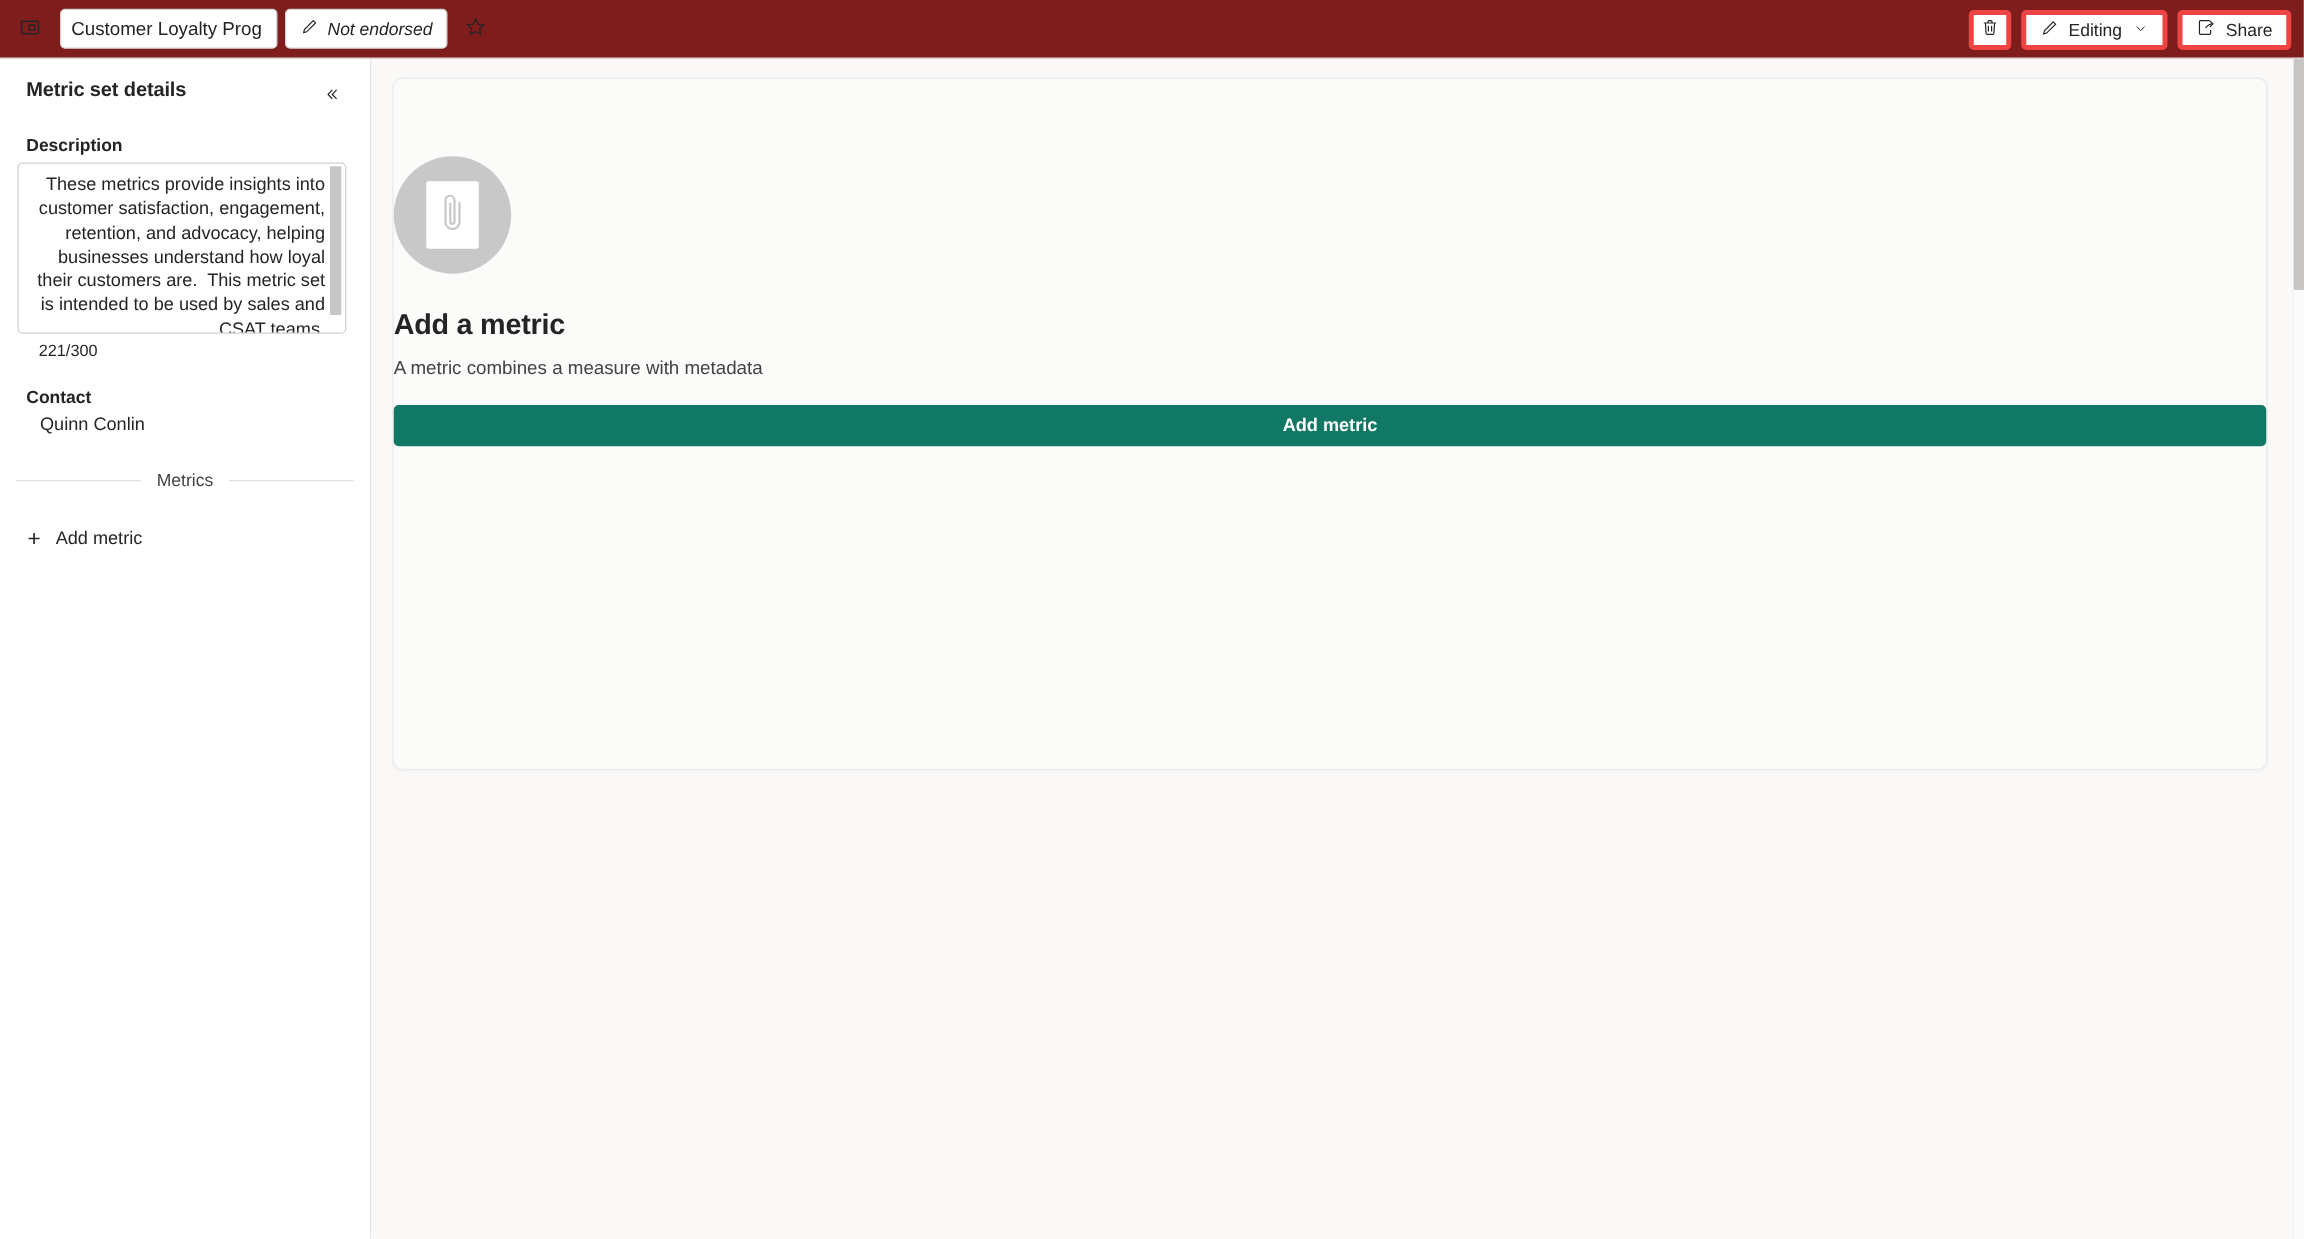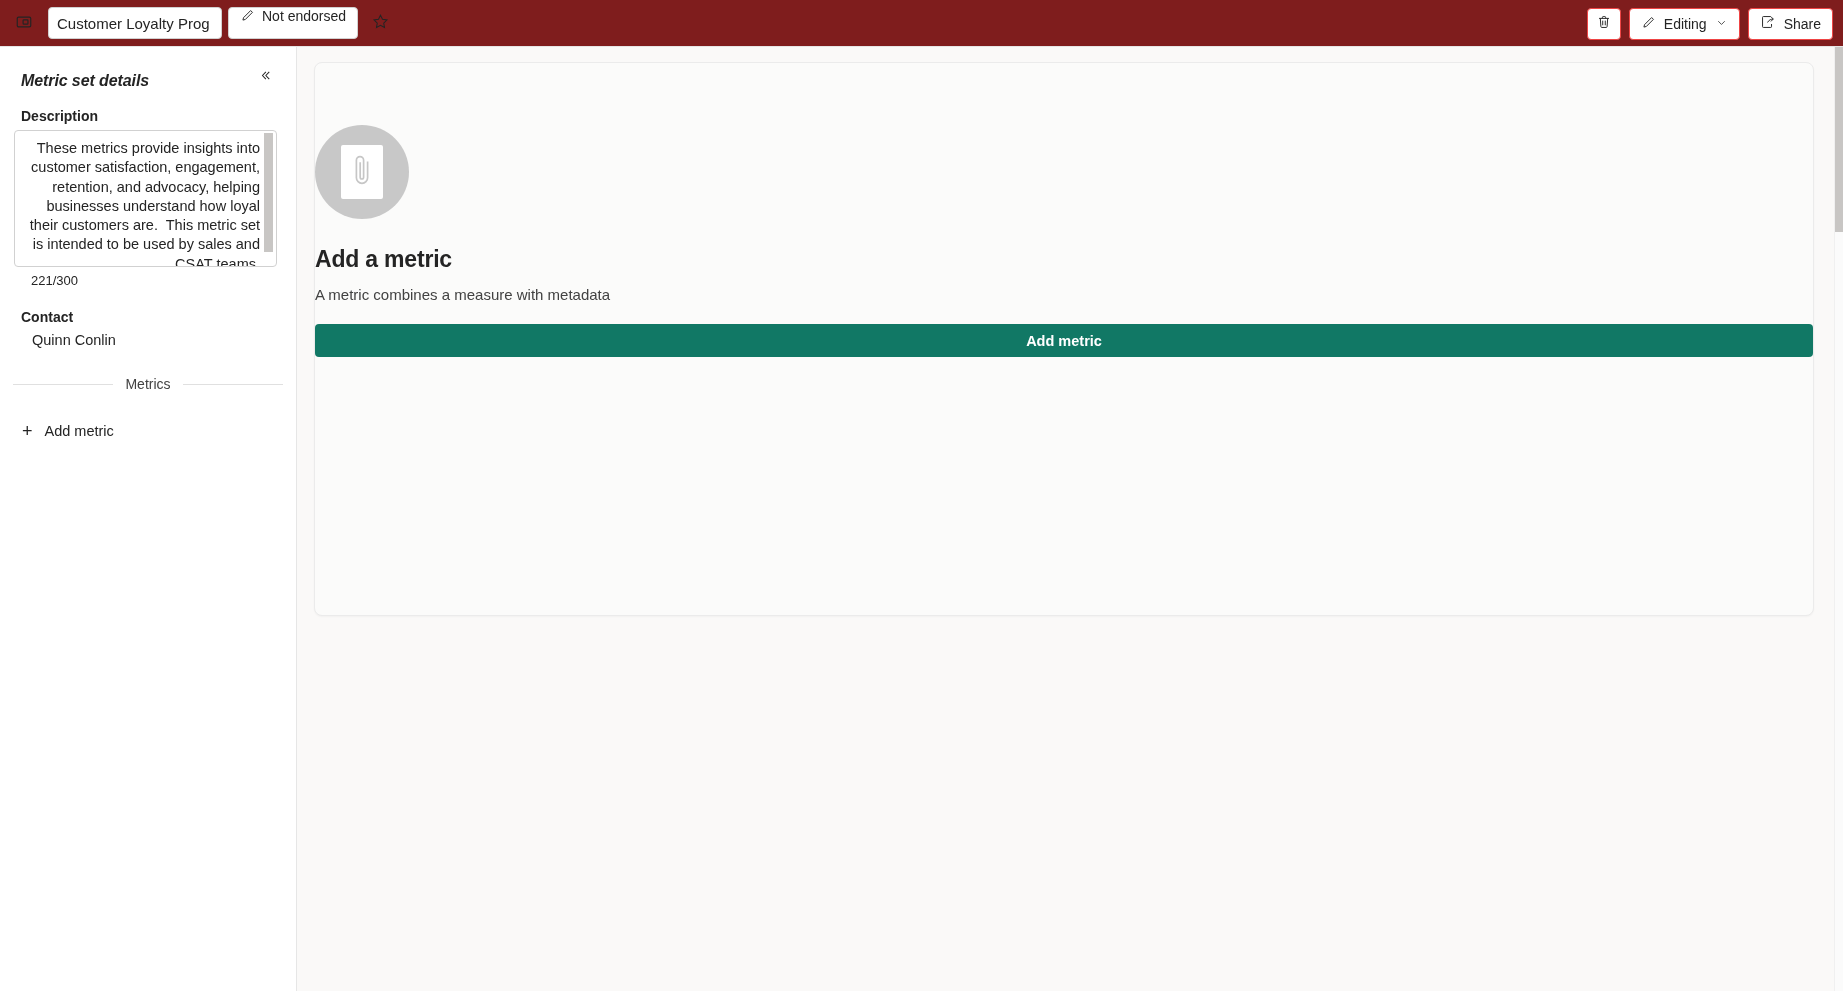--- a/index.html
+++ b/index.html
@@ -60,42 +60,43 @@
     align-items: center;
   }
 
   .endorse-btn {
     margin-left: 6px;
     height: 32px;
     border: 1px solid #d1d1d1;
     border-radius: 4px;
     background: #ffffff;
     display: flex;
-    align-items: flex-start;
+    align-items: center;
     gap: 7px;
     padding: 0 11px;
     font-size: 14px;
     color: #242424;
     cursor: pointer;
+    font-style: italic;
   }
 
   .star-btn { margin-left: 6px; }
 
   .topbar-right {
     position: absolute;
     right: 10px;
     top: 0;
     height: 47px;
     display: flex;
     align-items: center;
     gap: 8px;
   }
   .tb-btn {
     height: 32px;
-    border: 1px solid #ef4444;
+    border: 4px solid #ef4444;
     border-radius: 4px;
     background: #ffffff;
     display: flex;
     align-items: center;
     gap: 8px;
     padding: 0 11px;
     font-size: 14px;
     color: #242424;
     cursor: pointer;
   }
@@ -107,24 +108,23 @@
     left: 0;
     top: 47px;
     width: 297px;
     height: 944px;
     background: #ffffff;
     border-right: 1px solid #e6e6e6;
     padding: 0;
   }
   .sb-header {
     display: flex;
-    align-items: flex-end;
+    align-items: flex-start;
     justify-content: space-between;
     padding: 17px 18px 0 21px;
-    font-style: italic;
   }
   .sb-title {
     font-size: 16px;
     font-weight: bold;
     color: #242424;
     letter-spacing: -0.1px;
   }
   .collapse-btn {
     width: 26px; height: 26px;
     display: flex; align-items: center; justify-content: center;

